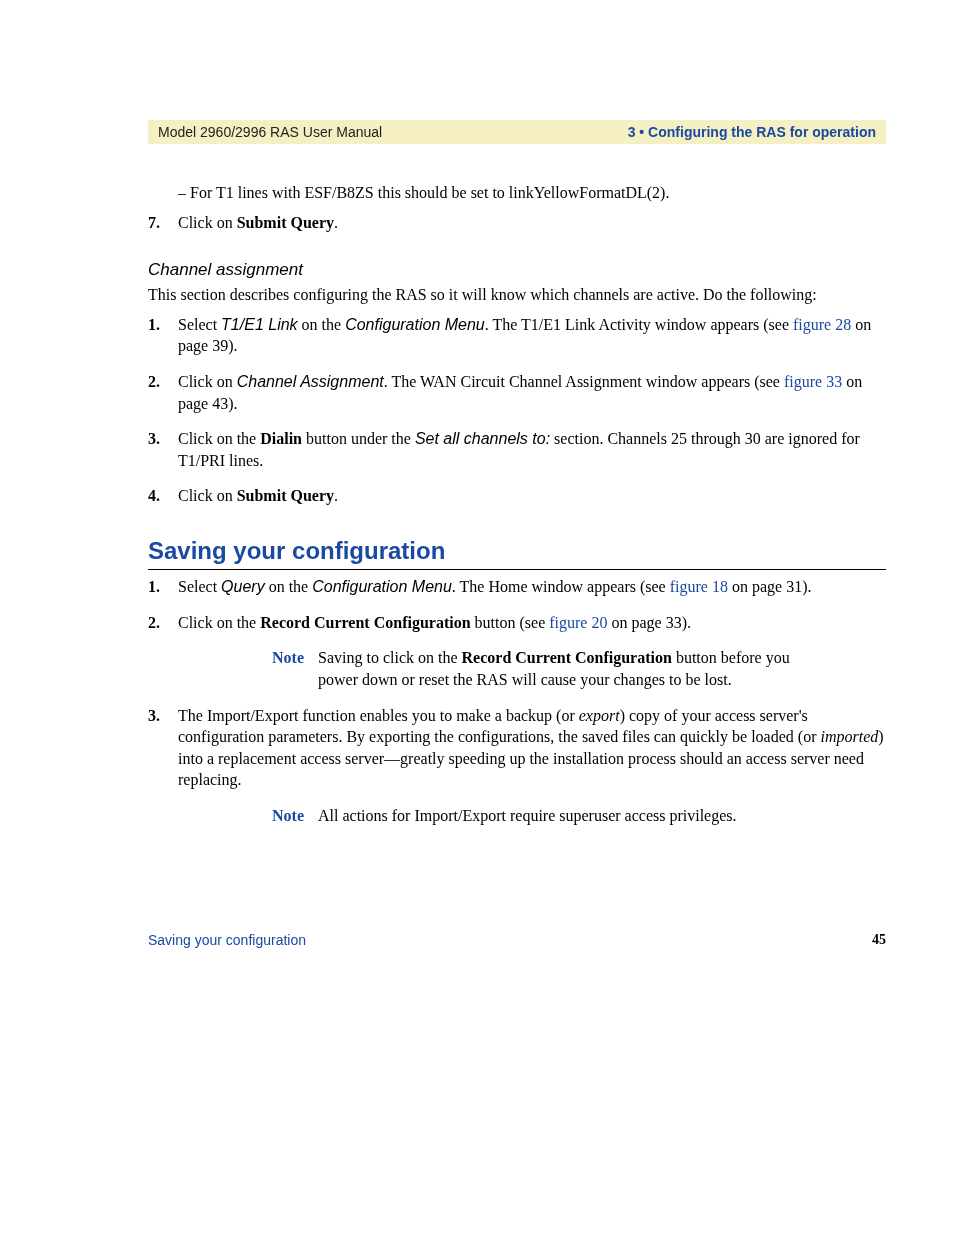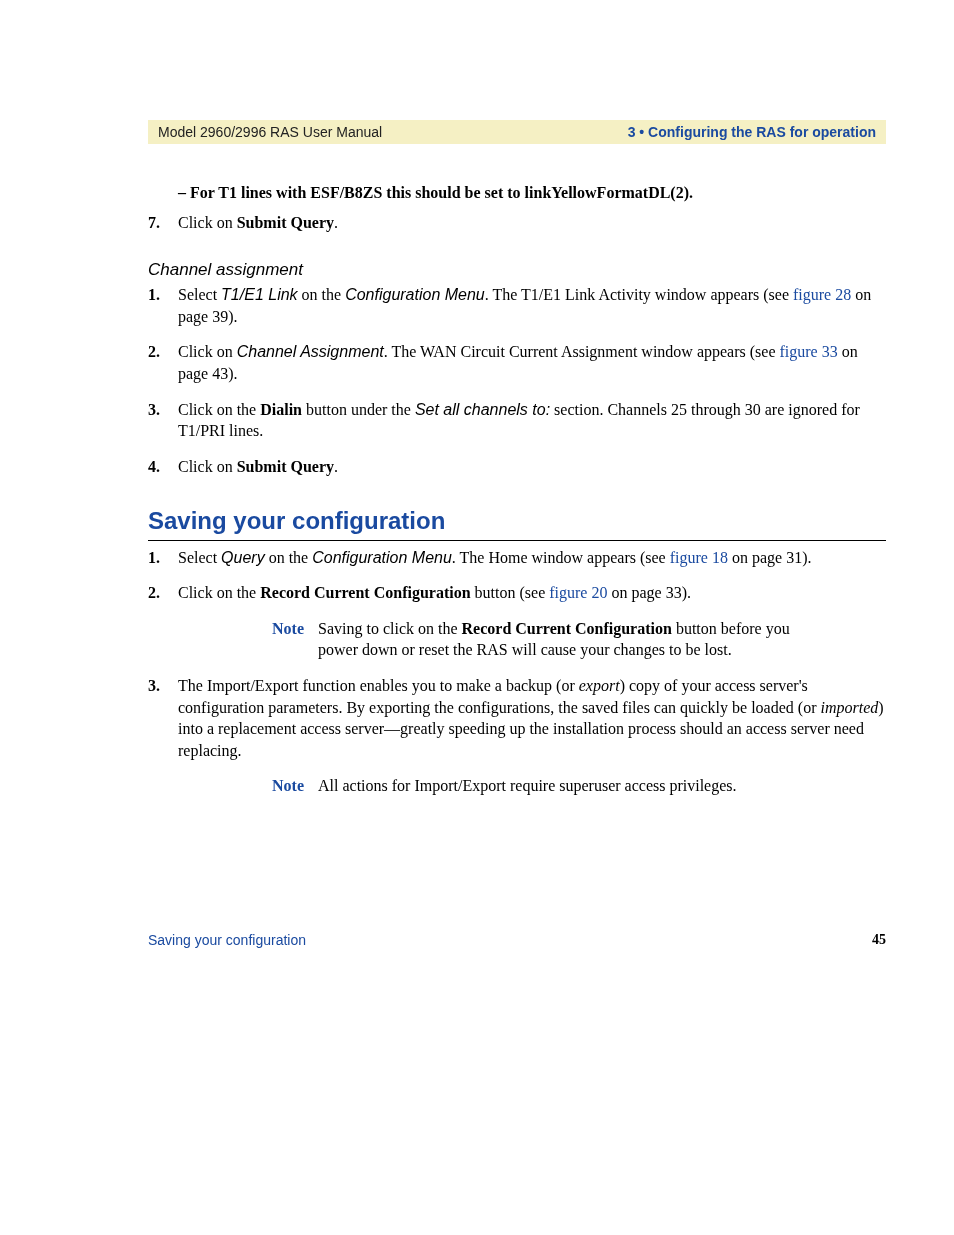--- a/index.html
+++ b/index.html
@@ -32,21 +32,21 @@
   .header-right {
     font-family: Arial, Helvetica, sans-serif;
     font-weight: bold;
     color: #1a4aa0;
   }
   .content {
     padding-top: 38px;
     font-size: 16px;
     line-height: 1.35;
   }
-  .indent1 { margin-left: 30px; font-weight: bold; }
+  .indent1 { margin-left: 30px; }
   .ol-item {
     display: flex;
     margin-bottom: 14px;
   }
   .ol-num {
     width: 30px;
     flex-shrink: 0;
     font-weight: bold;
   }
   .ol-body {
@@ -126,29 +126,30 @@
     <p class="indent1">–  For T1 lines with ESF/B8ZS this should be set to linkYellowFormatDL(2).</p>
 
     <div class="ol-item">
       <div class="ol-num">7.</div>
       <div class="ol-body">
         <span>Click on </span><span class="bold">Submit Query</span><span>.</span>
       </div>
     </div>
 
     <div class="subhead-italic">Channel assignment</div>
+    <p>This section describes configuring the RAS so it will know which channels are active. Do the following:</p>
 
     <div id="ch-steps">
         <div class="ol-item">
           <div class="ol-num">1.</div>
           <div class="ol-body"><span>Select </span><span class="sans">T1/E1 Link</span><span> on the </span><span class="sans">Configuration Menu</span><span>. The T1/E1 Link Activity window appears (see </span><span class="link">figure 28</span><span> on page 39).</span></div>
         </div>
         <div class="ol-item">
           <div class="ol-num">2.</div>
-          <div class="ol-body"><span>Click on </span><span class="sans">Channel Assignment</span><span>. The WAN Circuit Current Assignment window appears (see </span><span class="link">figure 33</span><span> on page 43).</span></div>
+          <div class="ol-body"><span>Click on </span><span class="sans">Channel Assignment</span><span>. The WAN Circuit Channel Assignment window appears (see </span><span class="link">figure 33</span><span> on page 43).</span></div>
         </div>
         <div class="ol-item">
           <div class="ol-num">3.</div>
           <div class="ol-body"><span>Click on the </span><span class="bold">Dialin</span><span> button under the </span><span class="sans">Set all channels to:</span><span> section. Channels 25 through 30 are ignored for T1/PRI lines.</span></div>
         </div>
         <div class="ol-item">
           <div class="ol-num">4.</div>
           <div class="ol-body"><span>Click on </span><span class="bold">Submit Query</span><span>.</span></div>
         </div>
       </div>

